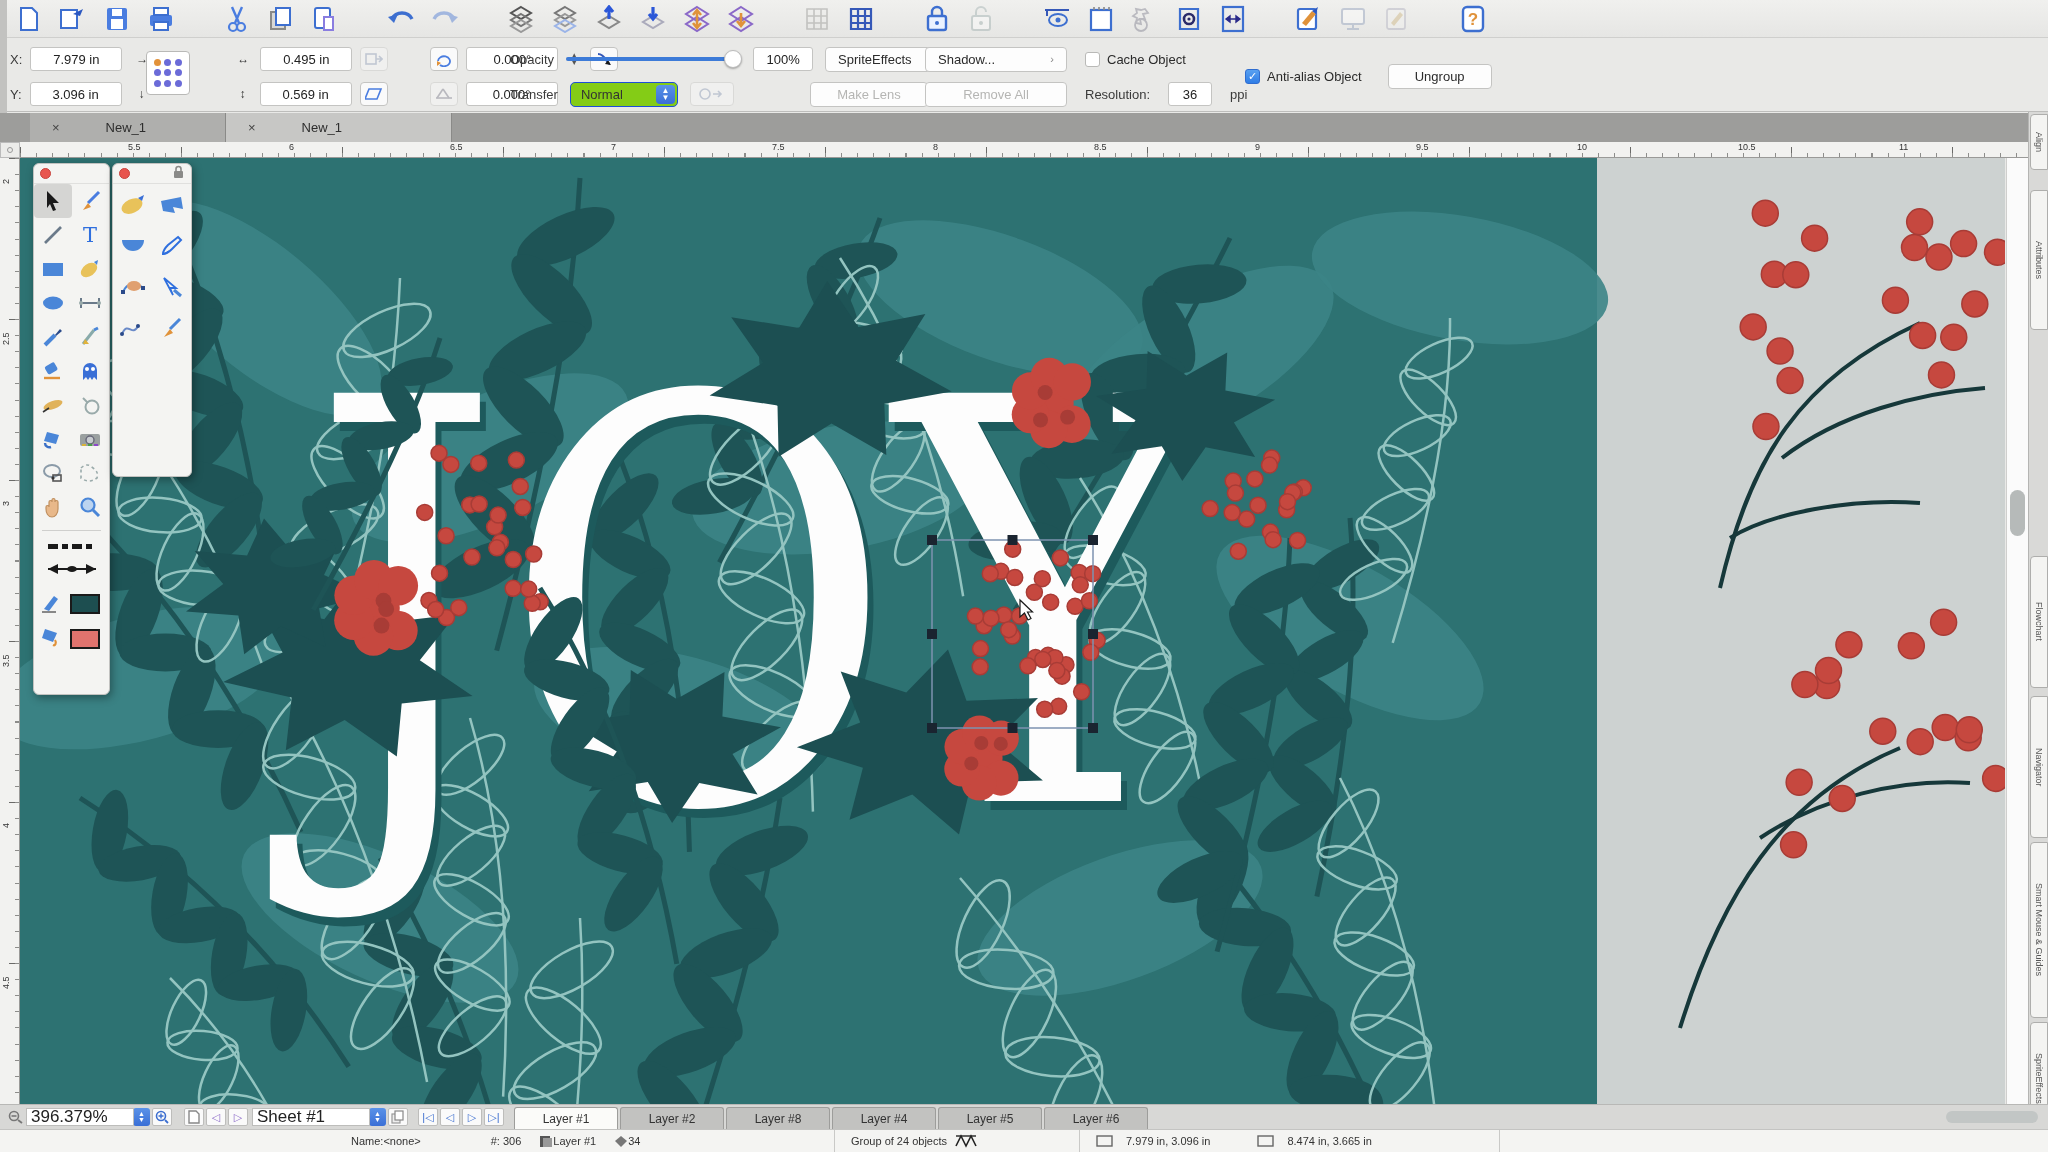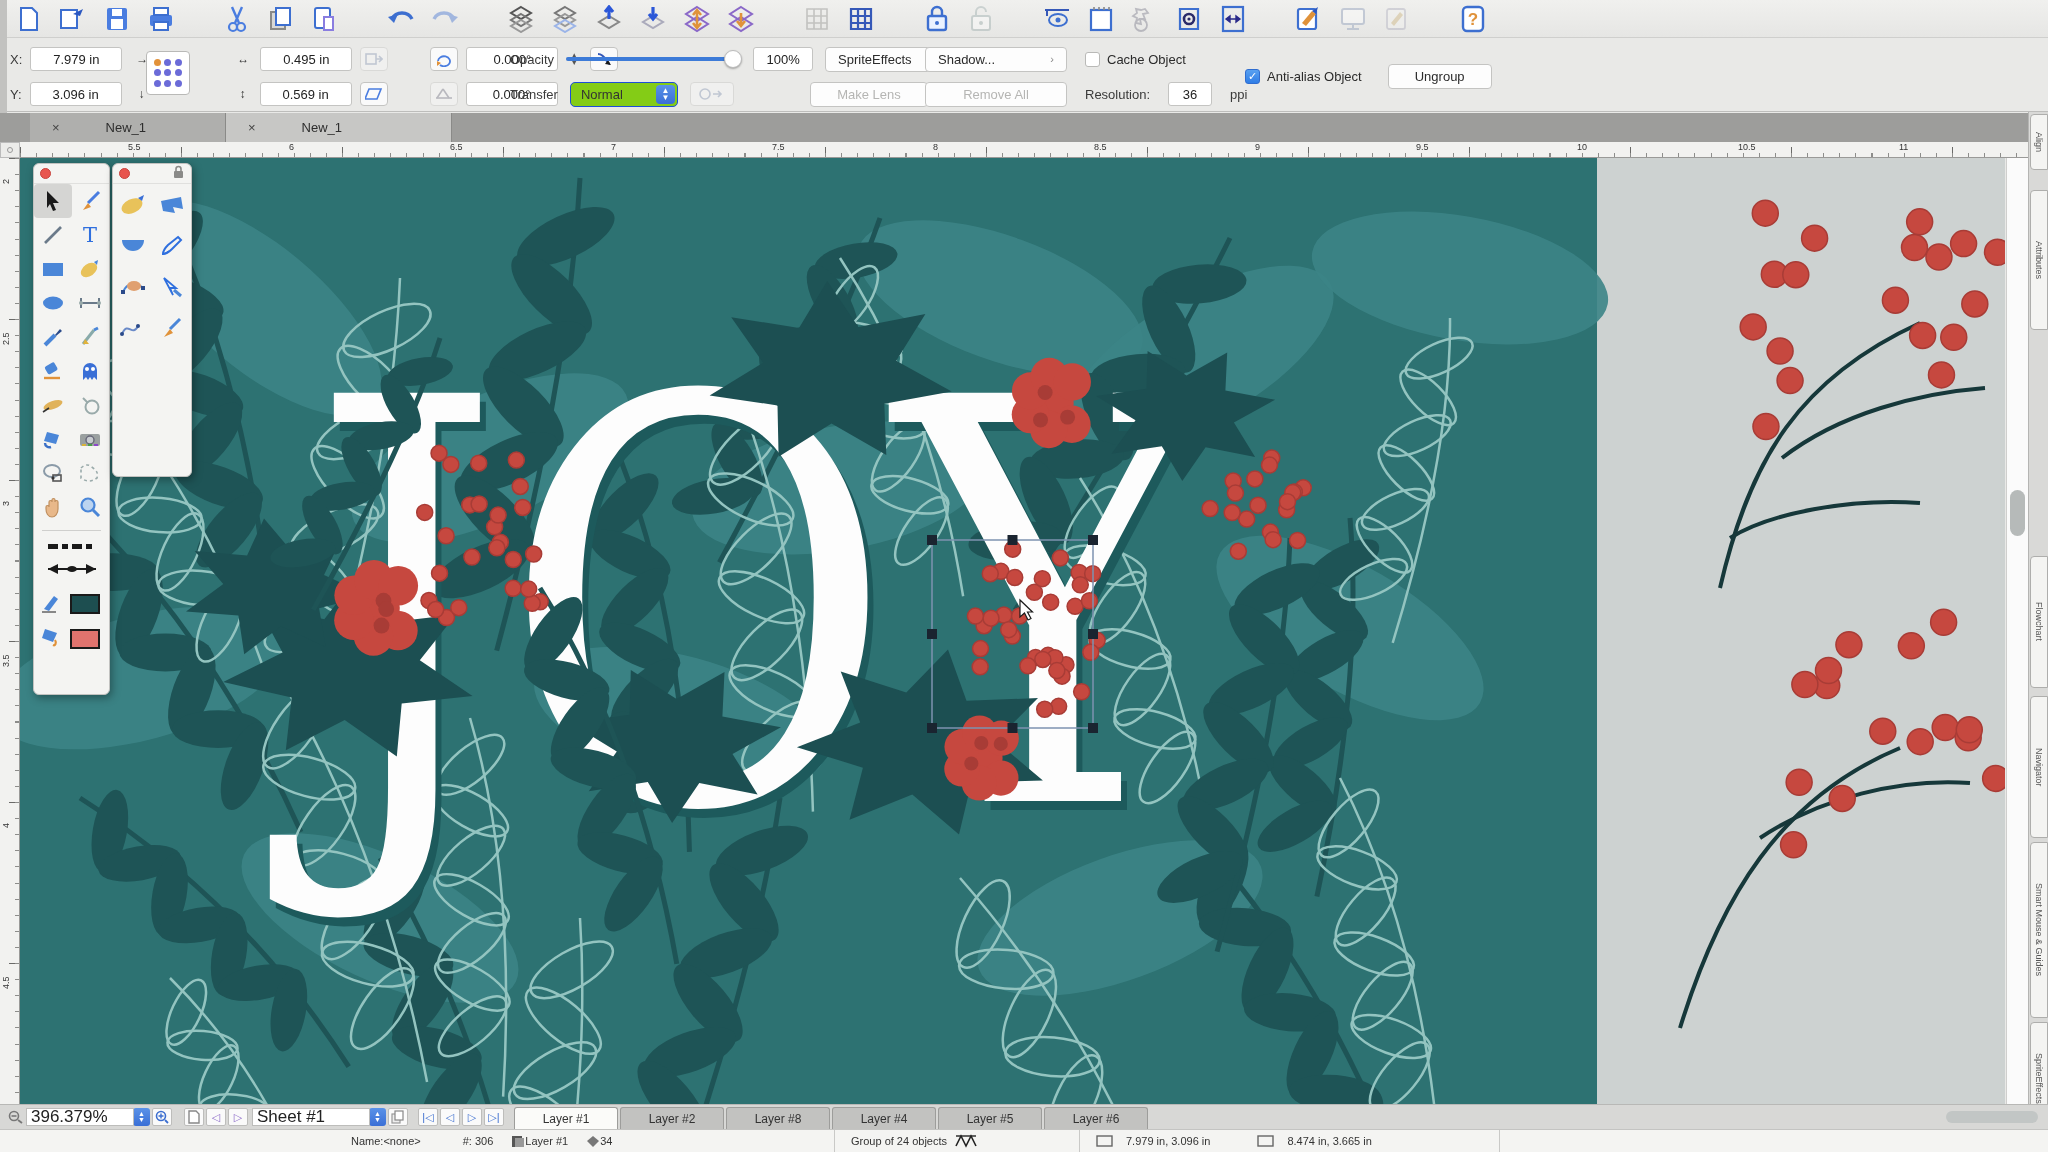--- a/index.html
+++ b/index.html
@@ -1180,21 +1180,21 @@
       <span class="ltab">Layer #5</span>
       <span class="ltab">Layer #6</span>
     </div>
   <span class="hthumb"></span>
 </div>
 
 <div class="sbar">
   <div class="sseg" style="width:335px; border-right:none;"></div>
   <div class="sseg" style="width:500px; gap:18px;">
     <span>Name:&lt;none&gt;</span>
-    <span style="margin-left:24px;">#: 306</span>
+    <span style="margin-left:52px;">#: 306</span>
     <span class="sico">
         <svg width="14" height="13">
           <rect x="1" y="1" width="10" height="11" fill="#555"></rect>
           <rect x="4" y="3" width="9" height="9" fill="#999"></rect>
         </svg>
       </span>
     <span style="margin-left:-18px;">Layer #1</span>
     <span class="sico">
         <svg width="14" height="13">
           <path d="M1 6 L7 1 L13 6 L7 12 Z" fill="#777"></path>

